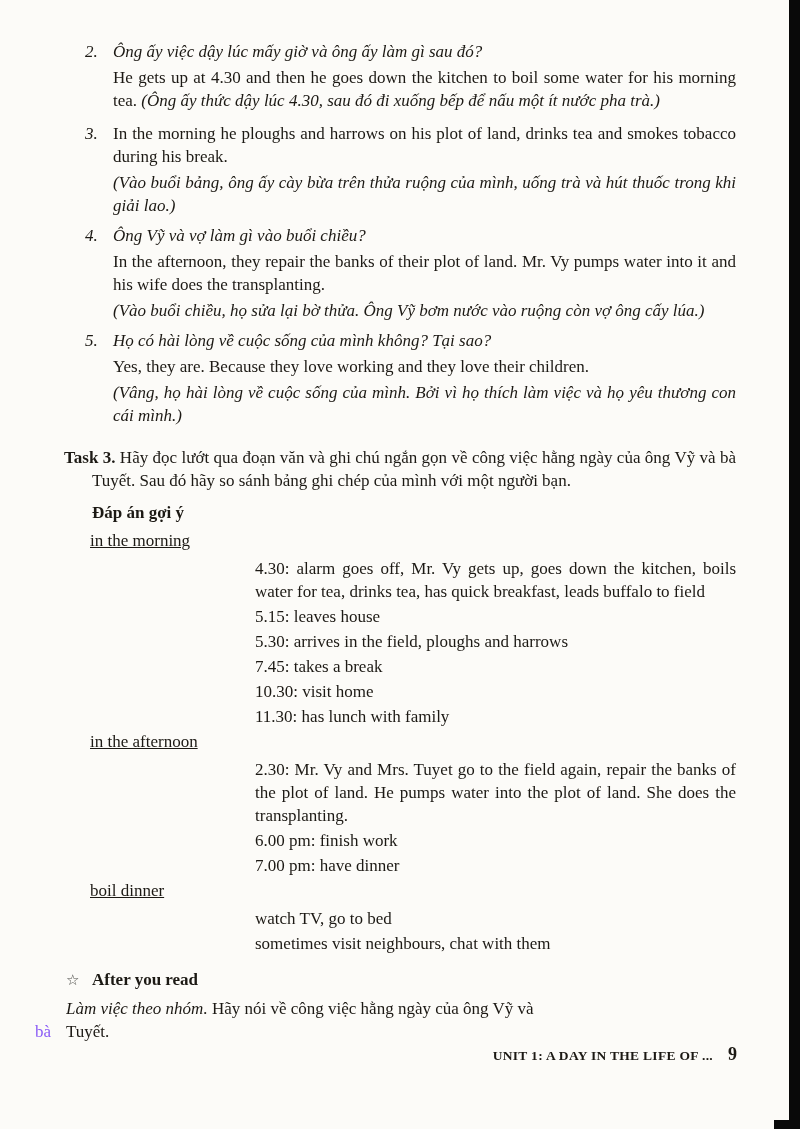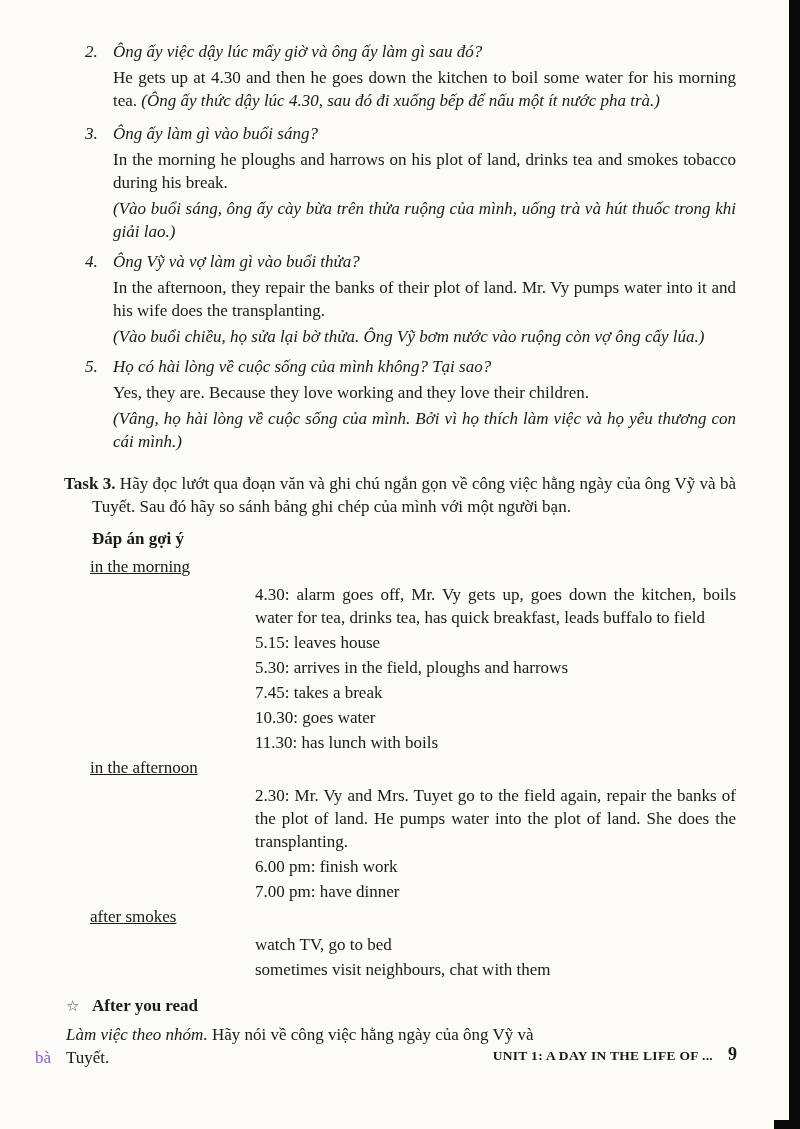--- a/index.html
+++ b/index.html
@@ -80,30 +80,29 @@
       <div class="qa-num">2.</div>
       <div class="qa-body">
         <p class="question">Ông ấy việc dậy lúc mấy giờ và ông ấy làm gì sau đó?</p>
         <p class="answer"><span>He gets up at 4.30 and then he goes down the kitchen to boil some water for his morning tea.</span> <span class="trans">(Ông ấy thức dậy lúc 4.30, sau đó đi xuống bếp để nấu một ít nước pha trà.)</span></p>
       </div>
     </div>
 
     <div class="qa-item">
       <div class="qa-num">3.</div>
       <div class="qa-body">
-        <p class="question">Ông ấy làm gì vào buổi sáng?</p>
         <p class="answer">In the morning he ploughs and harrows on his plot of land, drinks tea and smokes tobacco during his break.</p>
-        <p class="trans">(Vào buổi sáng, ông ấy cày bừa trên thửa ruộng của mình, uống trà và hút thuốc trong khi giải lao.)</p>
+        <p class="trans">(Vào buổi bảng, ông ấy cày bừa trên thửa ruộng của mình, uống trà và hút thuốc trong khi giải lao.)</p>
       </div>
     </div>
 
     <div class="qa-item">
       <div class="qa-num">4.</div>
       <div class="qa-body">
-        <p class="question">Ông Vỹ và vợ làm gì vào buổi thửa?</p>
+        <p class="question">Ông Vỹ và vợ làm gì vào buổi chiều?</p>
         <p class="answer">In the afternoon, they repair the banks of their plot of land. Mr. Vy pumps water into it and his wife does the transplanting.</p>
         <p class="trans">(Vào buổi chiều, họ sửa lại bờ thửa. Ông Vỹ bơm nước vào ruộng còn vợ ông cấy lúa.)</p>
       </div>
     </div>
 
     <div class="qa-item">
       <div class="qa-num">5.</div>
       <div class="qa-body">
         <p class="question">Họ có hài lòng về cuộc sống của mình không? Tại sao?</p>
         <p class="answer">Yes, they are. Because they love working and they love their children.</p>
@@ -115,36 +114,36 @@
 
     <p class="key-heading">Đáp án gợi ý</p>
 
     <div class="sched-row">
       <div class="sched-label">in the morning</div>
       <div class="sched-entries">
         <p>4.30: alarm goes off, Mr. Vy gets up, goes down the kitchen, boils water for tea, drinks tea, has quick breakfast, leads buffalo to field</p>
         <p>5.15: leaves house</p>
         <p>5.30: arrives in the field, ploughs and harrows</p>
         <p>7.45: takes a break</p>
-        <p>10.30: goes water</p>
-        <p>11.30: has lunch with boils</p>
+        <p>10.30: visit home</p>
+        <p>11.30: has lunch with family</p>
       </div>
     </div>
 
     <div class="sched-row">
       <div class="sched-label">in the afternoon</div>
       <div class="sched-entries">
         <p>2.30: Mr. Vy and Mrs. Tuyet go to the field again, repair the banks of the plot of land. He pumps water into the plot of land. She does the transplanting.</p>
         <p>6.00 pm: finish work</p>
         <p>7.00 pm: have dinner</p>
       </div>
     </div>
 
     <div class="sched-row">
-      <div class="sched-label">after smokes</div>
+      <div class="sched-label">boil dinner</div>
       <div class="sched-entries">
         <p>watch TV, go to bed</p>
         <p>sometimes visit neighbours, chat with them</p>
       </div>
     </div>
 
     <div class="after-head">
       <span class="star">☆</span>
       <span class="after-title">After you read</span>
     </div>

